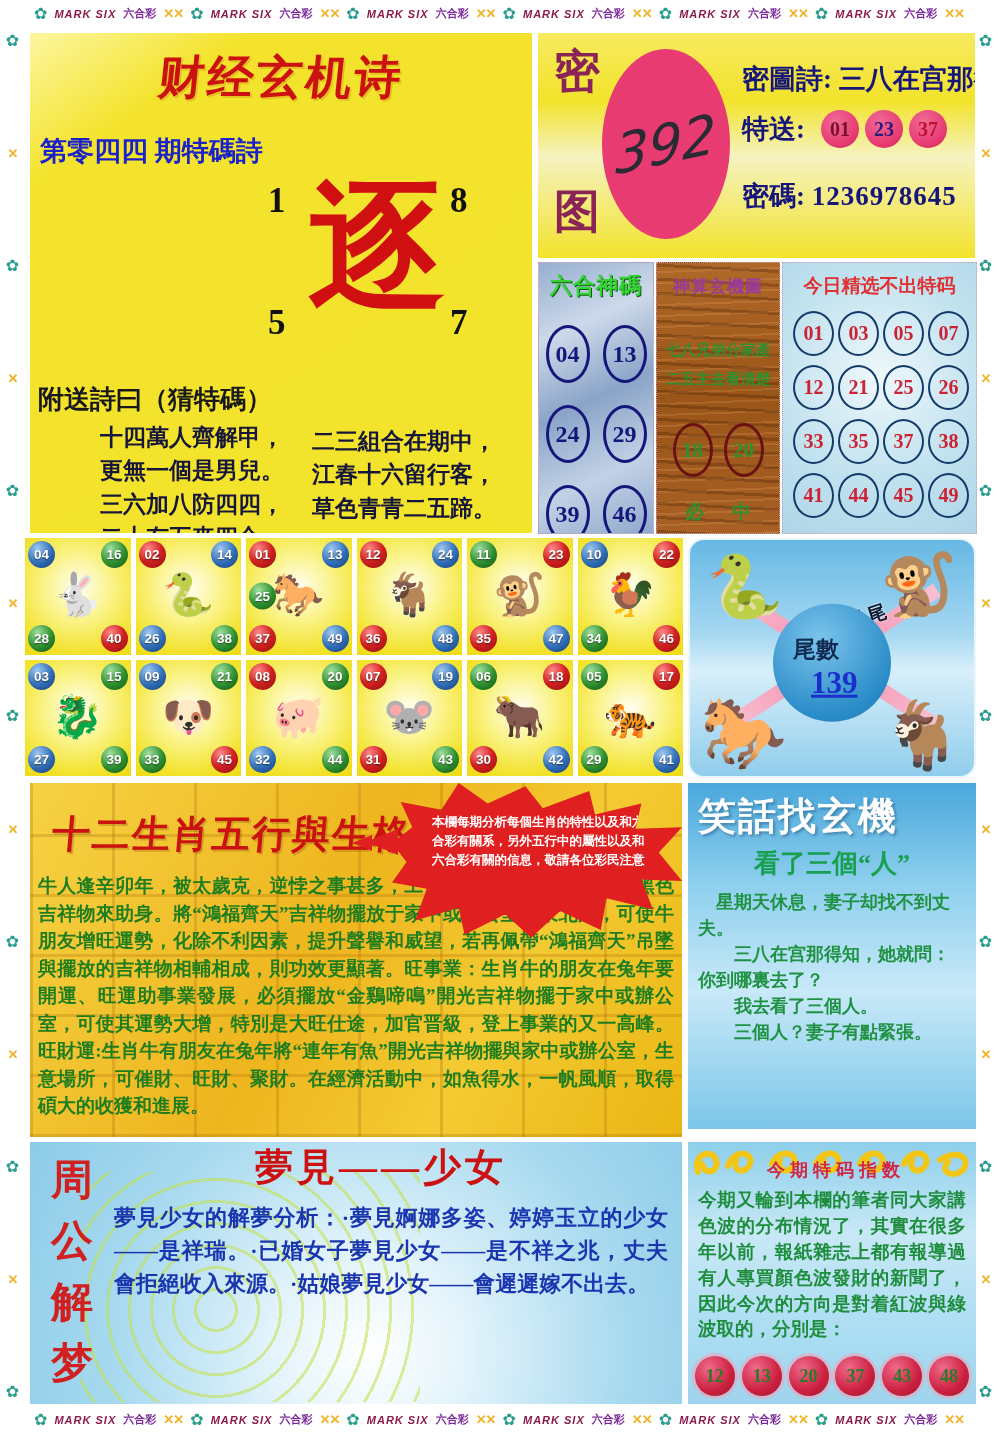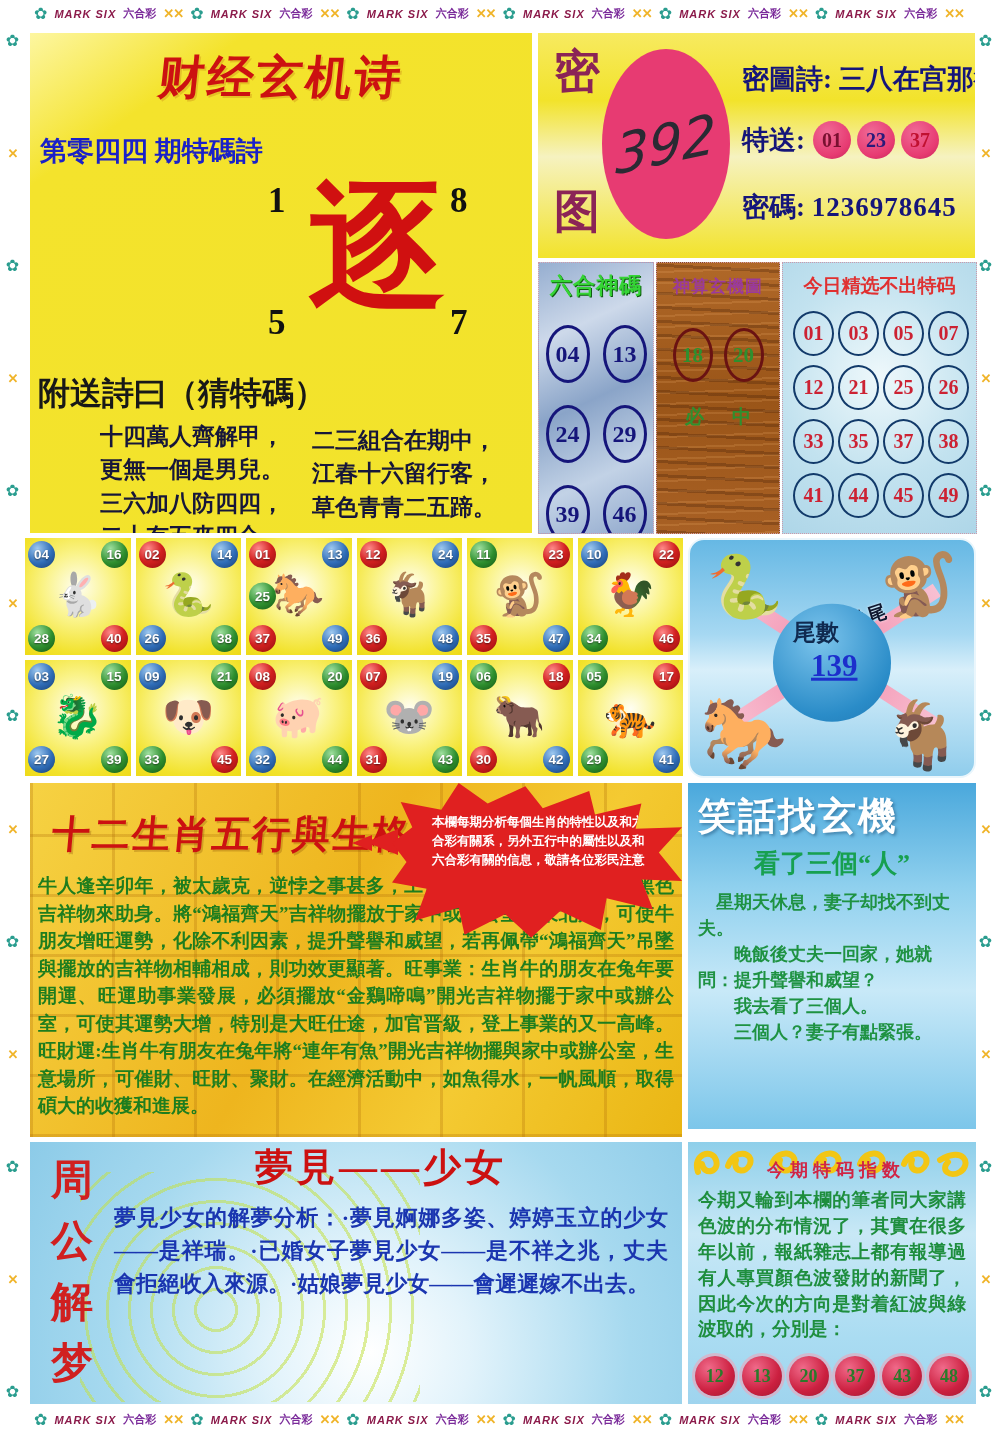--- a/index.html
+++ b/index.html
@@ -25,39 +25,39 @@
   
   #p-poem{left:30px;top:33px;width:502px;height:500px;
           background:linear-gradient(145deg,#fdf6a0 0%,#f4e32c 18%,#f2e32b 100%);}
   .main-title{text-align:center;margin-top:14px;font-size:46px;font-weight:bold;color:#cc1111;
               letter-spacing:3px;transform:skewX(-6deg);text-shadow:2px 2px 0 rgba(160,40,0,.18);}
   .issue{margin:24px 0 0 10px;font-size:27px;font-weight:bold;color:#1a21c8;}
   .charblock{position:relative;height:195px;margin-top:4px;}
   .cnum{position:absolute;font-size:35px;color:#111;font-weight:bold;}
   .cn1{left:238px;top:8px;} .cn8{left:420px;top:8px;} .cn5{left:238px;top:130px;} .cn7{left:420px;top:130px;}
   .bigchar{position:absolute;left:278px;top:-14px;font-size:138px;font-weight:bold;color:#d01010;line-height:1.3;}
-  .poem-header{margin:4px 0 4px 8px;font-size:32px;font-weight:bold;color:#181818;}
+  .poem-header{margin:14px 0 4px 8px;font-size:26px;font-weight:bold;color:#181818;}
   .poem-cols{display:flex;padding-left:24px;}
   .poem-col-l{width:54%;padding-left:46px;box-sizing:border-box;}
   .poem-col-r{width:46%;padding-top:4px;}
   .poem-line{font-size:23px;font-weight:bold;color:#16163a;line-height:1.45;}
 
   
   #p-secret{left:538px;top:33px;width:437px;height:225px;
             background:linear-gradient(180deg,#f7ea60 0%,#f2e32b 30%,#f6f2c0 55%,#f2e32b 100%);}
   .v-char{position:absolute;left:14px;width:50px;text-align:center;color:#8b2456;
           font-size:46px;font-weight:bold;}
   .v1{top:8px;} .v2{top:148px;}
   .ellipse{position:absolute;left:64px;top:16px;width:128px;height:190px;border-radius:50%;
            background:#e73b72;display:flex;align-items:center;justify-content:center;}
   .scribble{font-size:54px;color:#2a2a33;font-style:italic;font-weight:300;
             transform:rotate(-12deg) skewX(-12deg);font-family:"DejaVu Sans",sans-serif;}
   .sec-rows{position:absolute;left:204px;top:0;right:6px;}
   .sec-row{font-size:27px;font-weight:bold;color:#15157a;white-space:nowrap;}
-  .sr1{margin-top:28px;} .sr2{margin-top:24px;display:flex;align-items:center;gap:8px;} .sr3{margin-top:30px;}
+  .sr1{margin-top:28px;} .sr2{margin-top:13px;display:flex;align-items:center;gap:16px;} .sr3{margin-top:30px;}
   .sp-circ{display:inline-flex;align-items:center;justify-content:center;width:38px;height:38px;
            border-radius:50%;background:radial-gradient(circle at 38% 30%,#f06a96,#e73b72 65%,#c42458);
            font-size:20px;font-weight:bold;}
   .code-val{letter-spacing:1px;}
 
   
   #p-liuhe{left:538px;top:262px;width:114px;height:270px;
            background:linear-gradient(155deg,#96aed0 0%,#cdd9ea 25%,#8aa4c8 50%,#c2d2e6 75%,#90a8cc 100%);
            border:1px dotted #c9a;}
   .liuhe-title{text-align:center;margin-top:8px;font-size:22px;font-weight:bold;color:#35d435;
@@ -104,21 +104,21 @@
 
   
   #p-tail{left:688px;top:538px;width:288px;height:240px;border-radius:16px;border:2px solid #eaf6fc;
           box-sizing:border-box;background:linear-gradient(180deg,#66b8e4 0%,#a6d8f2 40%,#d8effa 55%,#90cdec 100%);}
   .beam{position:absolute;left:50%;top:50%;width:250px;height:15px;
         background:linear-gradient(90deg,#f8c0d2,#f28cac 50%,#f8c0d2);}
   .beam1{transform:translate(-50%,-50%) rotate(33deg);}
   .beam2{transform:translate(-50%,-50%) rotate(-33deg);}
   .tail-circle{position:absolute;left:50%;top:50%;transform:translate(-50%,-46%);width:118px;height:118px;
                border-radius:50%;background:radial-gradient(circle at 40% 30%,#7cc4ec,#2a8cc8 70%,#1f78b4);}
-  .tail-label{margin:13px 0 0 20px;font-size:23px;font-weight:bold;color:#102a50;}
+  .tail-label{margin:30px 0 0 20px;font-size:23px;font-weight:bold;color:#102a50;}
   .tail-value{margin:0 0 0 38px;font-size:31px;font-weight:bold;color:#1c2ecc;font-family:"Liberation Serif",serif;text-decoration:underline;}
   .arc-text{position:absolute;left:50%;top:74px;transform:translateX(-46%) rotate(-18deg);font-size:19px;
             font-weight:bold;color:#101830;letter-spacing:3px;text-shadow:0 0 3px rgba(255,255,255,.8);}
   .tail-animal{position:absolute;line-height:1;}
   .ta-snake{left:16px;top:16px;font-size:62px;}
   .ta-monkey{right:16px;top:14px;font-size:62px;}
   .ta-horse{left:10px;bottom:8px;font-size:70px;}
   .ta-goat{right:10px;bottom:8px;font-size:66px;}
 
   
@@ -331,20 +331,24 @@
         <span class="oval">13</span>
         <span class="oval">24</span>
         <span class="oval">29</span>
         <span class="oval">39</span>
         <span class="oval">46</span>
       </div>
   </section>
 
   <section class="panel serif" id="p-wood">
     <div class="wood-title">神算玄機圖</div>
+    <div class="wood-lines">
+        <div>七八兄弟分家產</div>
+        <div>二五主去看清楚</div>
+      </div>
     <div class="wood-nums">
         <span class="woval">18</span>
         <span class="woval">20</span>
       </div>
     <div class="wood-footer">
         <span>必</span>
         <span>中</span>
       </div>
   </section>
 
@@ -478,21 +482,21 @@
     <div class="burst-arrow2"></div>
     <div class="burst">本欄每期分析每個生肖的特性以及和六合彩有關系，另外五行中的屬性以及和六合彩有關的信息，敬請各位彩民注意</div>
     <div class="five-body">牛人逢辛卯年，被太歲克，逆悖之事甚多，工作不順，身體欠佳，宜用黑色吉祥物來助身。將“鴻福齊天”吉祥物擺放于家中或辦公室的東北方，可使牛朋友增旺運勢，化除不利因素，提升聲譽和威望，若再佩帶“鴻福齊天”吊墜與擺放的吉祥物相輔相成，則功效更顯著。旺事業：生肖牛的朋友在兔年要開運、旺運助事業發展，必須擺放“金鷄啼鳴”開光吉祥物擺于家中或辦公室，可使其運勢大增，特別是大旺仕途，加官晋級，登上事業的又一高峰。旺財運:生肖牛有朋友在兔年將“連年有魚”開光吉祥物擺與家中或辦公室，生意場所，可催財、旺財、聚財。在經濟活動中，如魚得水，一帆風順，取得碩大的收獲和進展。</div>
   </section>
 
   <section class="panel" id="p-joke">
     <div class="joke-title serif">笑話找玄機</div>
     <div class="joke-sub serif">看了三個“人”</div>
     <div class="joke-body">
         <p>星期天休息，妻子却找不到丈夫。</p>
-        <p>晚飯後丈夫一回家，她就問：提升聲譽和威望？</p>
+        <p>三八在宫那得知，她就問：你到哪裏去了？</p>
         <p>我去看了三個人。</p>
         <p>三個人？妻子有點緊張。</p>
       </div>
   </section>
 
   <section class="panel serif" id="p-dream">
     <div class="dream-vert">
       <div>周</div>
       <div>公</div>
       <div>解</div>

